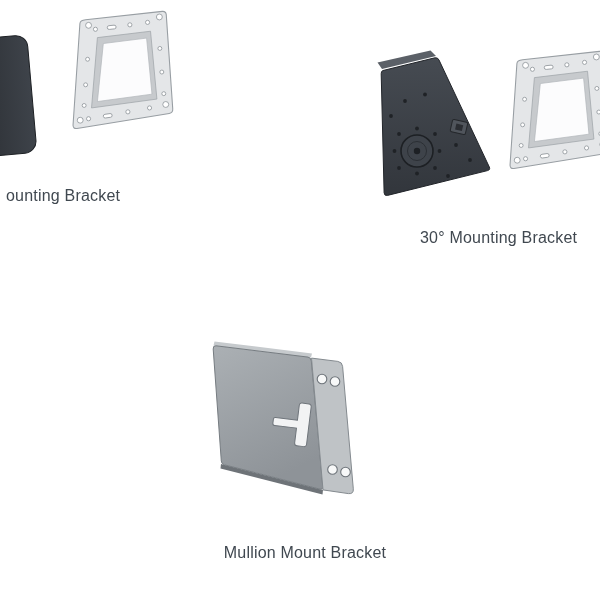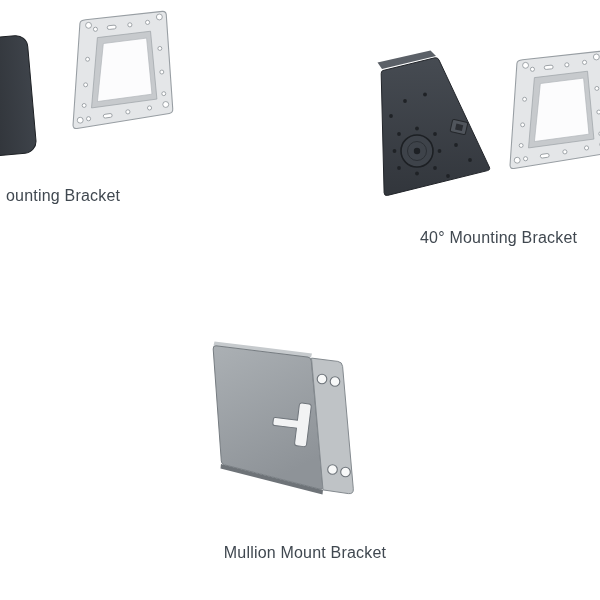--- a/index.html
+++ b/index.html
@@ -127,21 +127,21 @@
     <div class="label" style="left:-2px; top:187px;">ounting Bracket</div>
   </div>
 
   <div class="product" style="left:365px; top:40px; width:235px; height:215px;">
     <svg class="art" style="left:3px; top:8px;" width="130" height="155" viewBox="0 0 130 155">
       <use href="#sym-wedge"></use>
     </svg>
     <svg class="art" style="left:135px; top:5px;" width="118" height="138" viewBox="0 0 120 140">
       <use href="#sym-plate"></use>
     </svg>
-    <div class="label" style="left:55px; top:189px;">40° Mounting Bracket</div>
+    <div class="label" style="left:55px; top:189px;">30° Mounting Bracket</div>
   </div>
 
   <div class="product" style="left:195px; top:320px; width:220px; height:240px;">
     <svg class="art" style="left:10px; top:8px;" width="155" height="190" viewBox="0 0 155 190">
       <use href="#sym-mullion"></use>
     </svg>
     <div class="label" style="left:50%; top:224px; transform:translateX(-50%);">Mullion Mount Bracket</div>
   </div>
 
 </div>

